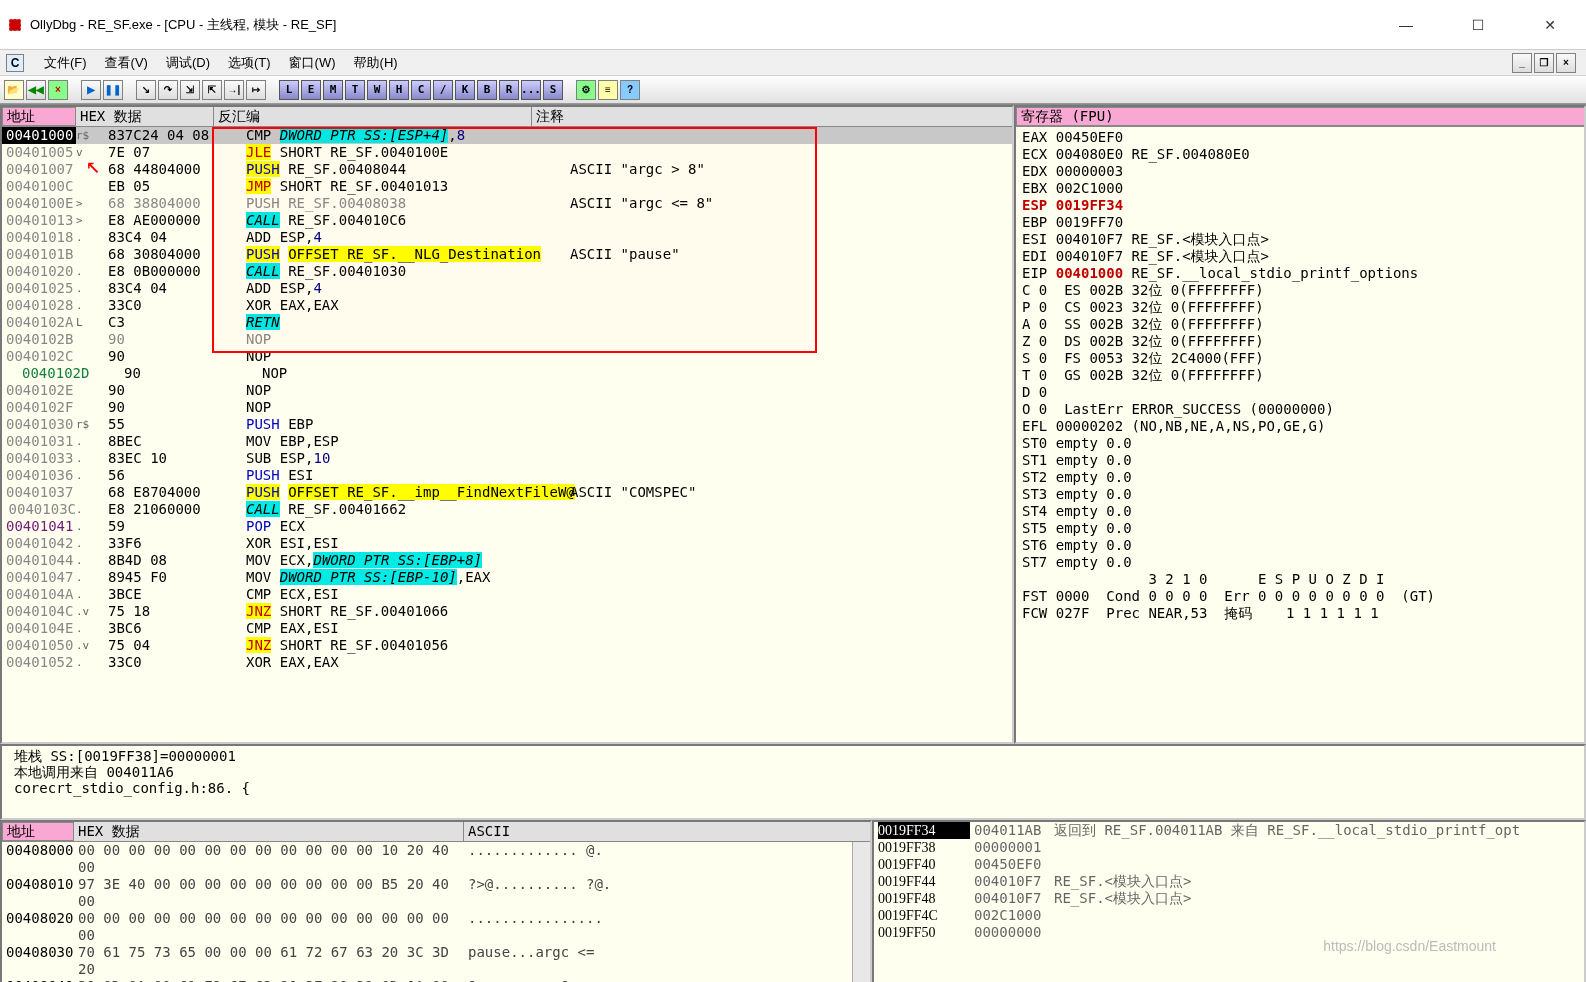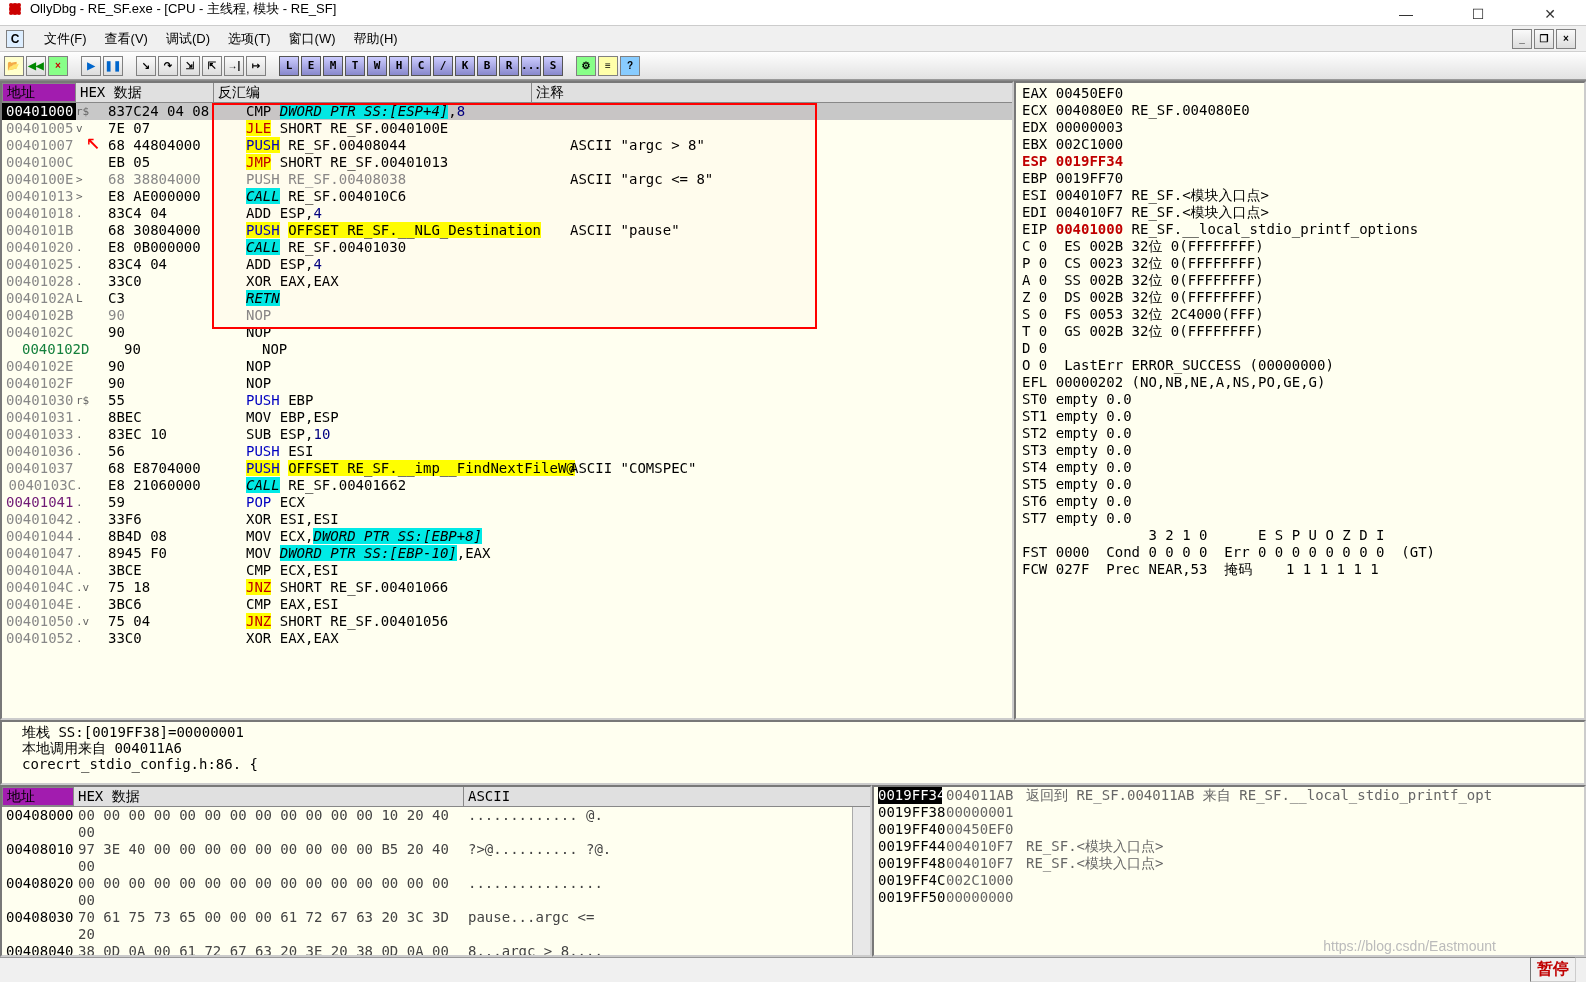--- a/index.html
+++ b/index.html
@@ -1,17 +1,17 @@
 <!DOCTYPE html>
 <html><head>
 <meta charset="utf-8">
 <style>
   * { margin:0; padding:0; box-sizing:border-box; }
   body { font-family: "SimSun", "MS Sans Serif", Arial, sans-serif; font-size:12px; background:#f0f0f0; color:#000; width:1586px; height:982px; overflow:hidden; position:relative; }
-  .titlebar { height:26px; background:#fff; display:flex; padding:0 6px; border-bottom:1px solid #ccc; }
+  .titlebar { height:50px; background:#fff; display:flex; align-items:center; padding:0 6px; border-bottom:1px solid #ccc; }
   .titlebar .icon { width:18px; height:18px; margin-right:6px; display:flex;align-items:center;justify-content:center;}
   .titlebar .title { font-size:13px; color:#000; }
   .win-controls { margin-left:auto; display:flex; gap:32px; padding-right:10px;}
   .win-btn { width:40px; height:28px; display:flex; align-items:center; justify-content:center; font-size:14px; color:#333;}
   .menubar { height:26px; background:#f0f0f0; display:flex; align-items:center; padding:0 6px; gap:14px; font-size:13px; border-bottom:1px solid #d0d0d0;}
   .menubar .menuitem { padding:0 2px; }
   .menubar .c-icon { width:18px; height:18px; border:1px solid #808080; display:flex; align-items:center; justify-content:center; font-weight:bold; color:#000; background:#ddeeff; margin-right:4px; font-size:12px;}
   .toolbar { height:28px; background:linear-gradient(#fefefe,#e2e2e2); display:flex; align-items:center; padding:0 4px; gap:3px; border-bottom:1px solid #999;}
   .tb-group { display:flex; gap:2px; margin-right:10px;}
   .tb-btn { width:20px; height:20px; border:1px solid #808080; background:linear-gradient(#fafafa,#ddd); display:flex; align-items:center; justify-content:center; font-size:10px; font-weight:bold; }
@@ -31,41 +31,41 @@
   .highlight-area { position:absolute; left:210px; top:0px; width:605px; height:226px; border:2px solid #ff0000; background:rgba(255,0,0,0.01); pointer-events:none; z-index:10;}
   .arrow-overlay { position:absolute; left:84px; top:30px; color:#ff0000; font-size:24px; pointer-events:none; z-index:10;}
   .mnemonic-hl { background:#ffff00; color:#000; }
   .hl-cyan { background:#00eae6; color:#000;font-style:italic; }
   .txt-blue { color:#0000c0; }
   .txt-red { color:#c00000; }
   .txt-navy { color:#000080; }
   .txt-gray { color:#888; }
   .registers-body { padding:2px 6px; white-space:pre; }
   .registers-body .red { color:#c00000; font-weight:bold;}
-  .info-pane { height:65px; background:#fffff0; border:2px inset #ccc; font-family:"SimSun",monospace; font-size:14px; padding:2px 20px; line-height:16px;}
+  .info-pane { height:76px; background:#fffff0; border:2px inset #ccc; font-family:"SimSun",monospace; font-size:14px; padding:2px 12px; line-height:16px;}
   .bottom-panes { display:flex; height:172px;}
   .hex-dump { width:872px; background:#fffff0; border:2px inset #ccc; font-family:"SimSun",monospace; font-size:14px; display:flex; flex-direction:column; line-height:17px; overflow:hidden;}
   .stack-pane { flex:1; background:#fffff0; border:2px inset #ccc; font-family:"SimSun",monospace; font-size:14px; line-height:17px; overflow:hidden;}
   .status-bar { height:24px; background:#f0f0f0; border-top:1px solid #999; display:flex; align-items:center; justify-content:flex-end; padding:0 10px; font-family:"SimSun",monospace;font-size:14px;}
   .status-paused { color:#c00000; font-weight:bold; border:1px inset #ccc; padding:1px 6px; font-size:16px;}
   .watermark { position:absolute; right: 90px; bottom: 28px; color:#bbb; font-size:14px; font-family:Arial;}
   .jump-col { width:32px; color:#666; font-size:11px; display:flex; align-items:center;}
   .stack-row { display:flex; padding-left:4px;}
-  .stack-addr { width:64px; }
+  .stack-addr { width:92px;font-family:Liberation Serif, serif; }
   .stack-addr.sel { background:#000; color:#fff;}
   .stack-val { width:80px; padding-left:4px; color:#666;}
   .stack-cmt { flex:1; padding-left:4px; color:#666; white-space:nowrap; overflow:hidden;}
   .dump-row { display:flex; padding-left:4px;}
   .dump-addr { width:72px; }
   .dump-bytes { width:390px; color:#444;}
   .dump-ascii { flex:1; color:#444; }
   .scrollbar-v { width:18px; background:#e8e8e8; border-left:1px solid #aaa;}
   .hex-dump-wrap { display:flex; flex:1;}
   .hex-dump-rows { flex:1;}
-  .bracket-hdr { border:1px solid #888; padding:0 4px; background:#a21caf;}
+  .bracket-hdr { border:1px solid #888; padding:0 4px; background:#f9a8d4;}
 </style>
 </head>
 <body>
 
 <div class="titlebar">
   <span class="icon">
     <svg width="16" height="16">
         <circle cx="8" cy="8" r="6" fill="#c00"></circle>
         <circle cx="4" cy="4" r="2" fill="#c00"></circle>
         <circle cx="12" cy="4" r="2" fill="#c00"></circle>
@@ -185,20 +185,25 @@
           <div class="dis-row"><div class="col-addr" style="color: rgb(136, 136, 136);">00401047</div><div class="jump-col">.</div><div class="col-hex">8945 F0</div><div class="col-asm"><span>MOV</span><span> </span><span class="hl-cyan">DWORD PTR SS:[EBP-10]</span><span>,EAX</span></div><div class="col-cmt"></div></div>
           <div class="dis-row"><div class="col-addr" style="color: rgb(136, 136, 136);">0040104A</div><div class="jump-col">.</div><div class="col-hex">3BCE</div><div class="col-asm"><span>CMP</span><span> ECX,ESI</span></div><div class="col-cmt"></div></div>
           <div class="dis-row"><div class="col-addr" style="color: rgb(136, 136, 136);">0040104C</div><div class="jump-col">.v</div><div class="col-hex">75 18</div><div class="col-asm"><span class="txt-red mnemonic-hl">JNZ</span><span> SHORT RE_SF.00401066</span></div><div class="col-cmt"></div></div>
           <div class="dis-row"><div class="col-addr" style="color: rgb(136, 136, 136);">0040104E</div><div class="jump-col">.</div><div class="col-hex">3BC6</div><div class="col-asm"><span>CMP</span><span> EAX,ESI</span></div><div class="col-cmt"></div></div>
           <div class="dis-row"><div class="col-addr" style="color: rgb(136, 136, 136);">00401050</div><div class="jump-col">.v</div><div class="col-hex">75 04</div><div class="col-asm"><span class="txt-red mnemonic-hl">JNZ</span><span> SHORT RE_SF.00401056</span></div><div class="col-cmt"></div></div>
           <div class="dis-row"><div class="col-addr" style="color: rgb(136, 136, 136);">00401052</div><div class="jump-col">.</div><div class="col-hex">33C0</div><div class="col-asm"><span>XOR</span><span> EAX,EAX</span></div><div class="col-cmt"></div></div>
         </div>
     </div>
   </div>
   <div class="registers-pane">
+    <div class="pane-header">
+      <div class="hdr-cell bracket-hdr" style="flex:1;border-right:none">
+          <span>寄存器 (FPU)</span>
+        </div>
+    </div>
     <div class="registers-body" id="reg-body"><div>EAX 00450EF0</div><div>ECX 004080E0 RE_SF.004080E0</div><div>EDX 00000003</div><div>EBX 002C1000</div><div><span class="red">ESP 0019FF34</span></div><div>EBP 0019FF70</div><div>ESI 004010F7 RE_SF.&lt;模块入口点&gt;</div><div>EDI 004010F7 RE_SF.&lt;模块入口点&gt;</div><div></div><div>EIP <span class="red">00401000</span> RE_SF.__local_stdio_printf_options</div><div></div><div>C 0  ES 002B 32位 0(FFFFFFFF)</div><div>P 0  CS 0023 32位 0(FFFFFFFF)</div><div>A 0  SS 002B 32位 0(FFFFFFFF)</div><div>Z 0  DS 002B 32位 0(FFFFFFFF)</div><div>S 0  FS 0053 32位 2C4000(FFF)</div><div>T 0  GS 002B 32位 0(FFFFFFFF)</div><div>D 0</div><div>O 0  LastErr ERROR_SUCCESS (00000000)</div><div></div><div>EFL 00000202 (NO,NB,NE,A,NS,PO,GE,G)</div><div></div><div>ST0 empty 0.0</div><div>ST1 empty 0.0</div><div>ST2 empty 0.0</div><div>ST3 empty 0.0</div><div>ST4 empty 0.0</div><div>ST5 empty 0.0</div><div>ST6 empty 0.0</div><div>ST7 empty 0.0</div><div>               3 2 1 0      E S P U O Z D I</div><div>FST 0000  Cond 0 0 0 0  Err 0 0 0 0 0 0 0 0  (GT)</div><div>FCW 027F  Prec NEAR,53  掩码    1 1 1 1 1 1</div></div>
   </div>
 </div>
 
 <div class="info-pane" id="info-pane">
     <div>堆栈 SS:[0019FF38]=00000001</div>
     <div>本地调用来自 004011A6</div>
     <div></div>
     <div>corecrt_stdio_config.h:86.   {</div>
   </div>

